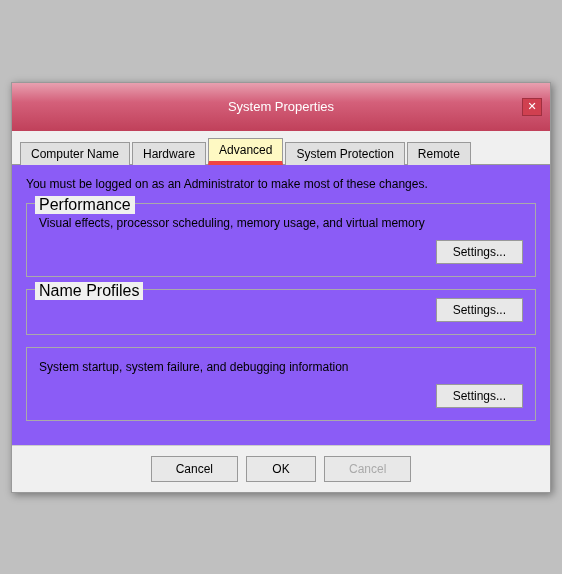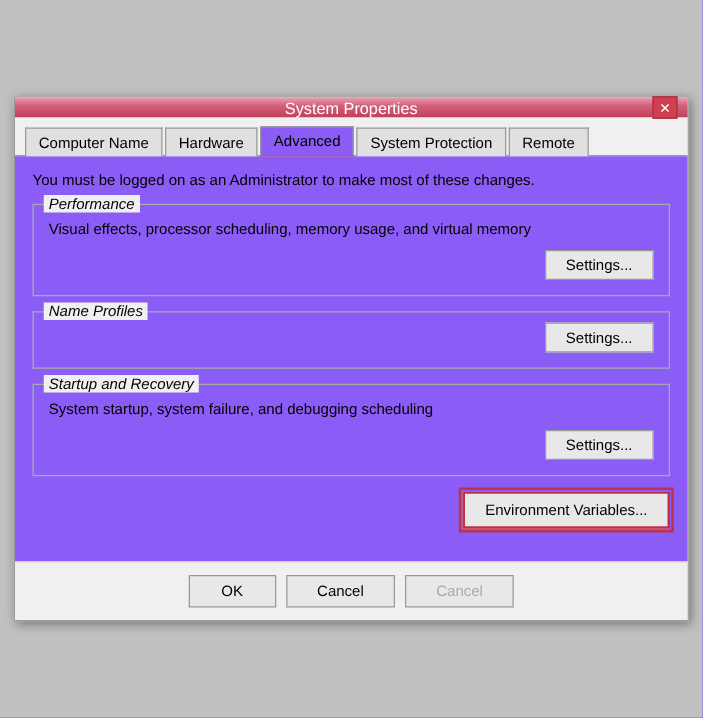--- a/index.html
+++ b/index.html
@@ -22,21 +22,21 @@
 
     .window {
       width: 540px;
       background: #f0f0f0;
       border: 1px solid #999;
       box-shadow: 2px 2px 8px rgba(0,0,0,0.4);
     }
 
     .title-bar {
       background: linear-gradient(to bottom, #e8a0b0 0%, #d4607a 40%, #c0405a 100%);
-      height: 16px;
+      height: 48px;
       display: flex;
       align-items: center;
       justify-content: space-between;
       padding: 0 8px;
       color: white;
     }
 
     .title-bar-text {
       font-size: 13px;
       font-weight: normal;
@@ -86,22 +86,22 @@
       border-bottom: none;
       background: #e0e0e0;
       cursor: pointer;
       color: #000;
       font-size: 12px;
       position: relative;
       top: 1px;
     }
 
     .tab.active {
-      background: #8b5cf6;
-      border-bottom: 1px solid #ef4444;
+      background: #fef9c3;
+      border-bottom: 4px solid #ef4444;
       font-weight: normal;
       z-index: 1;
     }
 
     .content {
       padding: 12px 14px;
       background: #8b5cf6;
     }
 
     .admin-notice {
@@ -116,23 +116,22 @@
       margin-bottom: 12px;
       position: relative;
     }
 
     .group-label {
       position: absolute;
       top: -8px;
       left: 8px;
       background: #f0f0f0;
       padding: 0 4px;
-      font-size: 12px;
-      color: #000;
-      font-style: italic;
+      font-size: 16px;
+      color: #000;
     }
 
     .group-desc {
       font-size: 12px;
       margin-top: 4px;
       margin-bottom: 10px;
       color: #000;
     }
 
     .group-btn-row {
@@ -220,30 +219,26 @@
     </div>
 
     <div class="group-box">
       <span class="group-label">Name Profiles</span>
       <div class="group-btn-row">
         <button class="settings-btn">Settings...</button>
       </div>
     </div>
 
     <div class="group-box">
-      <span class="group-label">Startup and Recovery</span>
-      <p class="group-desc">System startup, system failure, and debugging scheduling</p>
+      <p class="group-desc">System startup, system failure, and debugging information</p>
       <div class="group-btn-row">
         <button class="settings-btn">Settings...</button>
       </div>
     </div>
 
-    <div class="env-btn-row">
-      <button class="env-btn">Environment Variables...</button>
-    </div>
   </div>
 
   <div class="bottom-bar">
+    <button class="bottom-btn">Cancel</button>
     <button class="bottom-btn">OK</button>
-    <button class="bottom-btn">Cancel</button>
     <button class="bottom-btn disabled">Cancel</button>
   </div>
 </div>
 
 </body></html>

